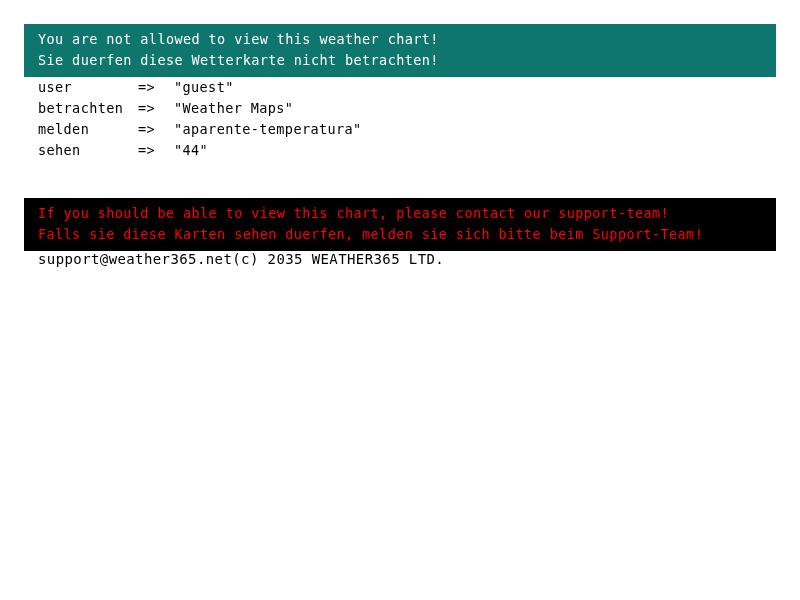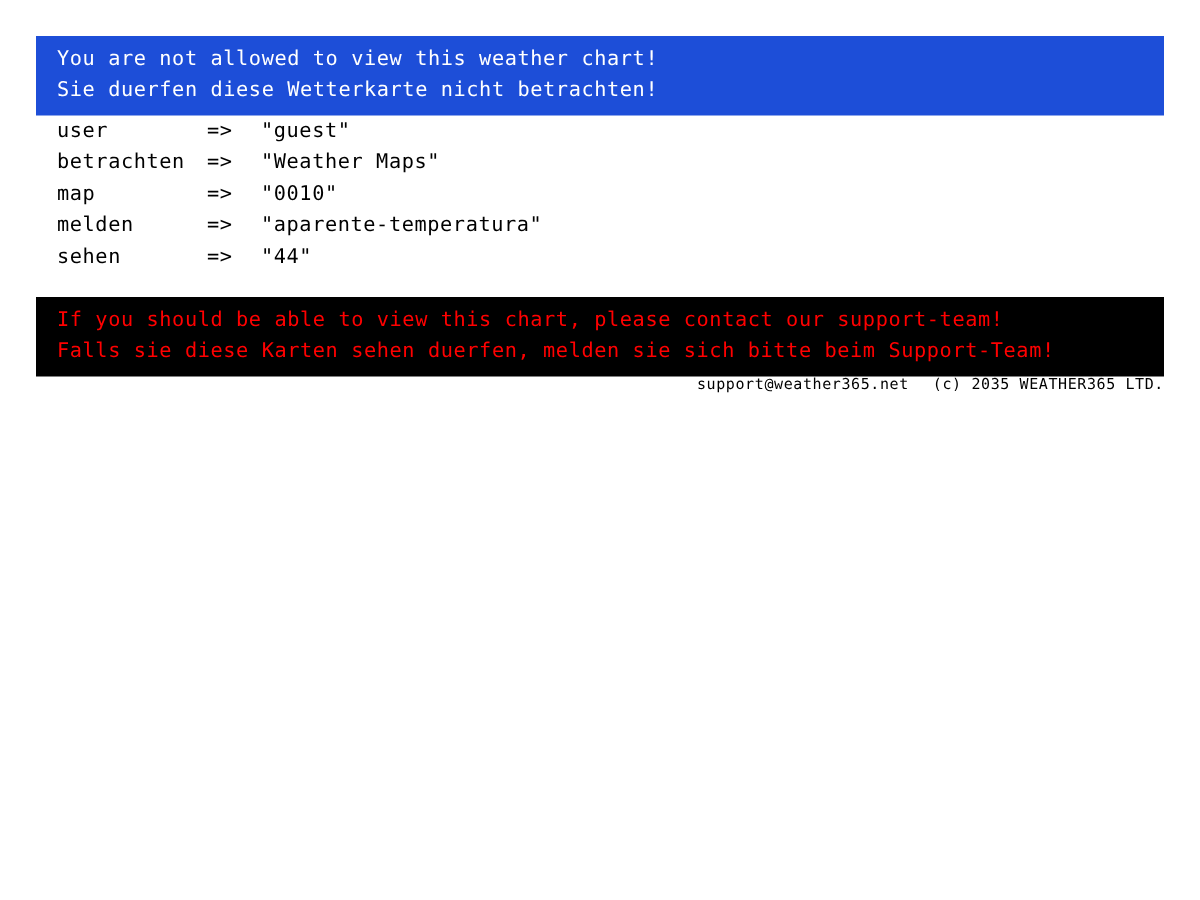--- a/index.html
+++ b/index.html
@@ -25,21 +25,21 @@
     left: 24px;
     width: 752px;
     box-sizing: border-box;
     padding: 5px 14px 6px 14px;
     font-size: 13.5px;
     line-height: 21px;
     letter-spacing: 0.4px;
   }
   .banner-error {
     top: 24px;
-    background: #1d4ed8;
+    background: #0f766e;
     color: #ffffff;
   }
   .banner-ok {
     top: 198px;
     background: #000000;
     color: #ff0000;
   }
   .banner-line {
     white-space: pre;
   }
@@ -62,24 +62,23 @@
     margin-top: 22px;
   }
   .col-key { width: 100px; }
   .col-arrow { width: 36px; }
   .footer {
     position: absolute;
     left: 38px;
     top: 251px;
     width: 738px;
     display: flex;
-    justify-content: flex-end;
-    font-size: 10px;
+    justify-content: flex-start;
+    font-size: 14px;
     letter-spacing: 0.4px;
-    gap: 16px;
   }
   .footer span { white-space: pre; }
 </style>
 </head>
 <body>
 
 <div class="page">
 
   <div class="banner banner-error">
     <div class="banner-line">You are not allowed to view this weather chart!</div>
@@ -91,25 +90,20 @@
       <tbody>
         <tr>
           <td class="col-key">user</td>
           <td class="col-arrow">=&gt;</td>
           <td>"guest"</td>
         </tr>
         <tr>
           <td class="col-key">betrachten</td>
           <td class="col-arrow">=&gt;</td>
           <td>"Weather Maps"</td>
-        </tr>
-        <tr>
-          <td class="col-key">map</td>
-          <td class="col-arrow">=&gt;</td>
-          <td>"0010"</td>
         </tr>
         <tr>
           <td class="col-key">melden</td>
           <td class="col-arrow">=&gt;</td>
           <td>"aparente-temperatura"</td>
         </tr>
         <tr>
           <td class="col-key">sehen</td>
           <td class="col-arrow">=&gt;</td>
           <td>"44"</td>

